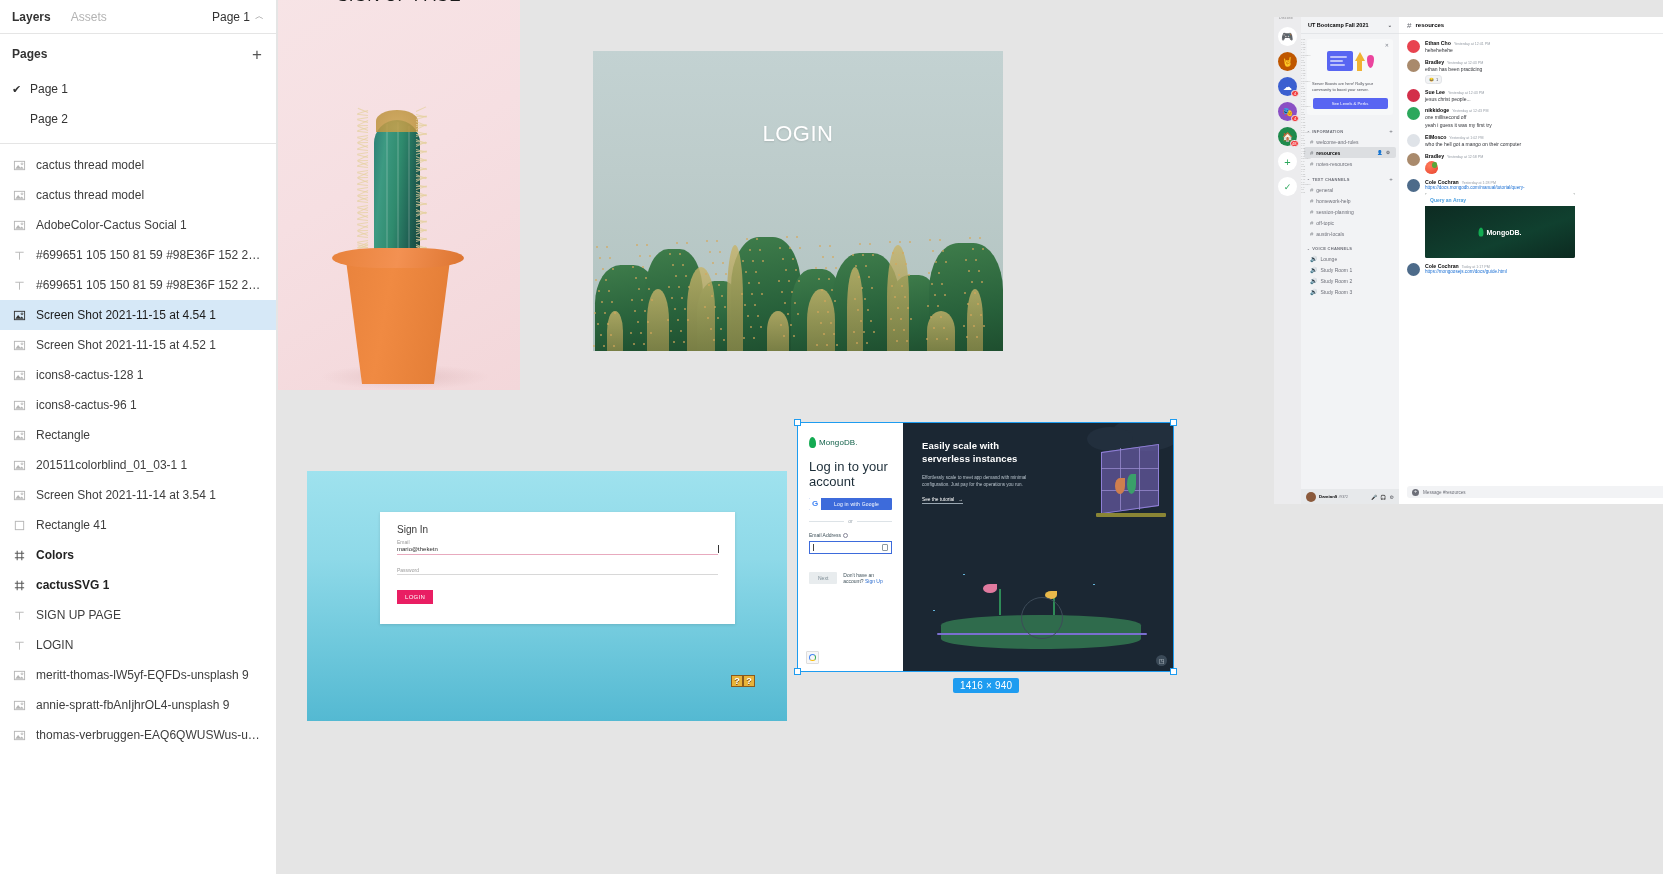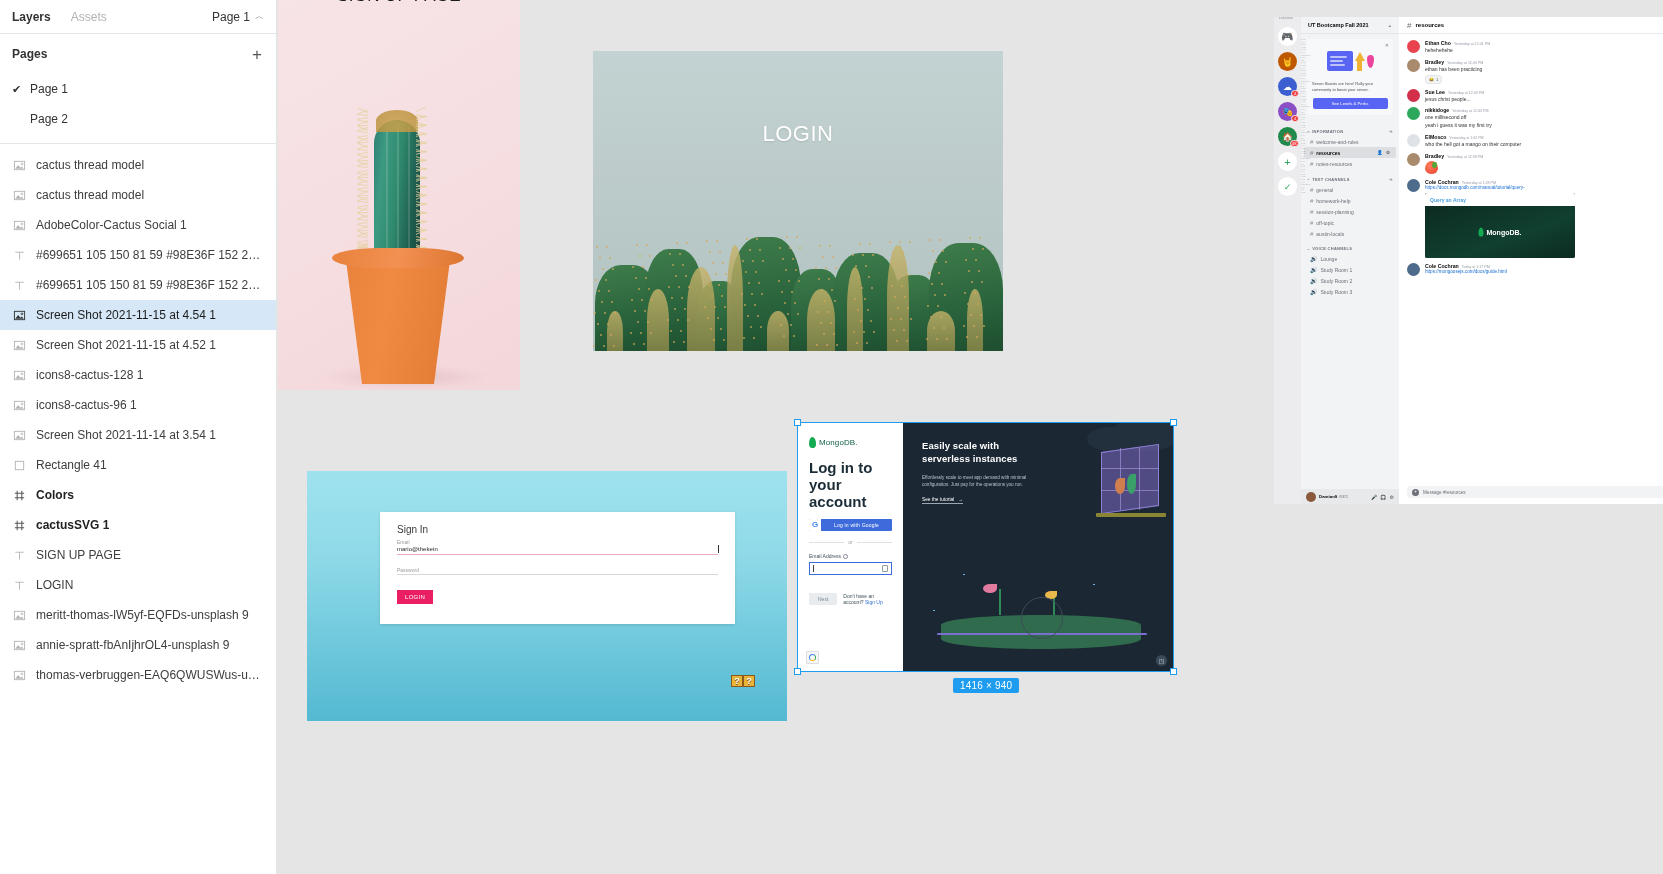--- a/index.html
+++ b/index.html
@@ -212,21 +212,21 @@
   .mongo-left {
     width: 105px; height: 100%; background: #fff; padding: 14px 11px 0 11px;
   }
   .mongo-logo { display: flex; align-items: center; gap: 3px; margin-bottom: 11px; }
   .mongo-leaf {
     width: 7px; height: 11px; background: #13aa52;
     border-radius: 50% 50% 45% 45%/60% 60% 40% 40%;
     transform: rotate(-2deg);
   }
   .mongo-logo-text { font-size: 8px; color: #116149; letter-spacing: .1px; }
-  .mongo-title { font-size: 15px; font-weight: 700; color: #1c2d38; margin-bottom: 9px; }
+  .mongo-title { font-size: 13px; font-weight: 400; color: #1c2d38; margin-bottom: 9px; }
   .goog-btn {
     display: flex; align-items: center; background: #3d6bdb; height: 12px;
     border-radius: 1px; margin-bottom: 8px; overflow: hidden;
   }
   .goog-g {
     width: 12px; height: 12px; background: #fff; display: flex;
     align-items: center; justify-content: center; flex: 0 0 12px;
   }
   .goog-g span { font-size: 8px; font-weight: 700; color: #4285f4; line-height: 1; }
   .goog-txt {
@@ -626,20 +626,40 @@
         </div>
         <div class="layer-row">
           <span class="layer-icon">
             <svg width="13" height="13" viewBox="0 0 14 14">
               <rect x="1.5" y="2.5" width="11" height="9" fill="none" stroke="currentColor" stroke-width="1"></rect>
               <path d="M2.5 10.5 L5.5 6.5 L8 9.5 L9.5 8 L11.5 10.5 Z" fill="currentColor"></path>
               <circle cx="9.7" cy="5.2" r="1" fill="none" stroke="currentColor" stroke-width=".9"></circle>
             </svg>
           </span>
           <span class="layer-name">icons8-cactus-96 1</span>
+        </div>
+        <div class="layer-row">
+          <span class="layer-icon">
+            <svg width="13" height="13" viewBox="0 0 14 14">
+              <rect x="1.5" y="2.5" width="11" height="9" fill="none" stroke="currentColor" stroke-width="1"></rect>
+              <path d="M2.5 10.5 L5.5 6.5 L8 9.5 L9.5 8 L11.5 10.5 Z" fill="currentColor"></path>
+              <circle cx="9.7" cy="5.2" r="1" fill="none" stroke="currentColor" stroke-width=".9"></circle>
+            </svg>
+          </span>
+          <span class="layer-name">Rectangle</span>
+        </div>
+        <div class="layer-row">
+          <span class="layer-icon">
+            <svg width="13" height="13" viewBox="0 0 14 14">
+              <rect x="1.5" y="2.5" width="11" height="9" fill="none" stroke="currentColor" stroke-width="1"></rect>
+              <path d="M2.5 10.5 L5.5 6.5 L8 9.5 L9.5 8 L11.5 10.5 Z" fill="currentColor"></path>
+              <circle cx="9.7" cy="5.2" r="1" fill="none" stroke="currentColor" stroke-width=".9"></circle>
+            </svg>
+          </span>
+          <span class="layer-name">201511colorblind_01_03-1 1</span>
         </div>
         <div class="layer-row">
           <span class="layer-icon">
             <svg width="13" height="13" viewBox="0 0 14 14">
               <rect x="1.5" y="2.5" width="11" height="9" fill="none" stroke="currentColor" stroke-width="1"></rect>
               <path d="M2.5 10.5 L5.5 6.5 L8 9.5 L9.5 8 L11.5 10.5 Z" fill="currentColor"></path>
               <circle cx="9.7" cy="5.2" r="1" fill="none" stroke="currentColor" stroke-width=".9"></circle>
             </svg>
           </span>
           <span class="layer-name">Screen Shot 2021-11-14 at 3.54 1</span>

